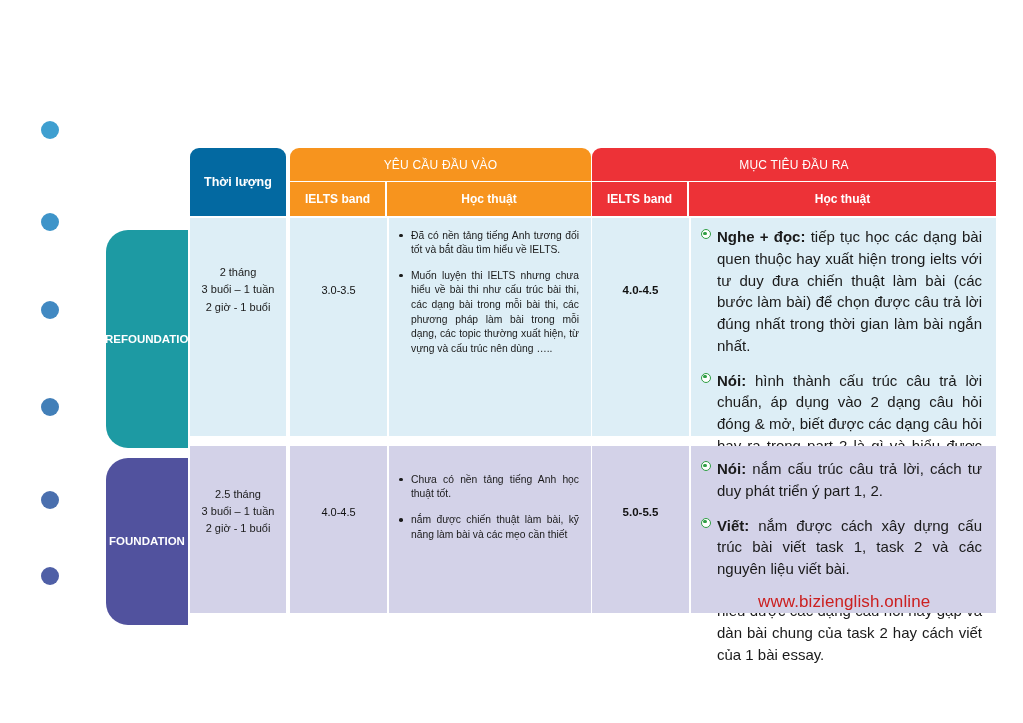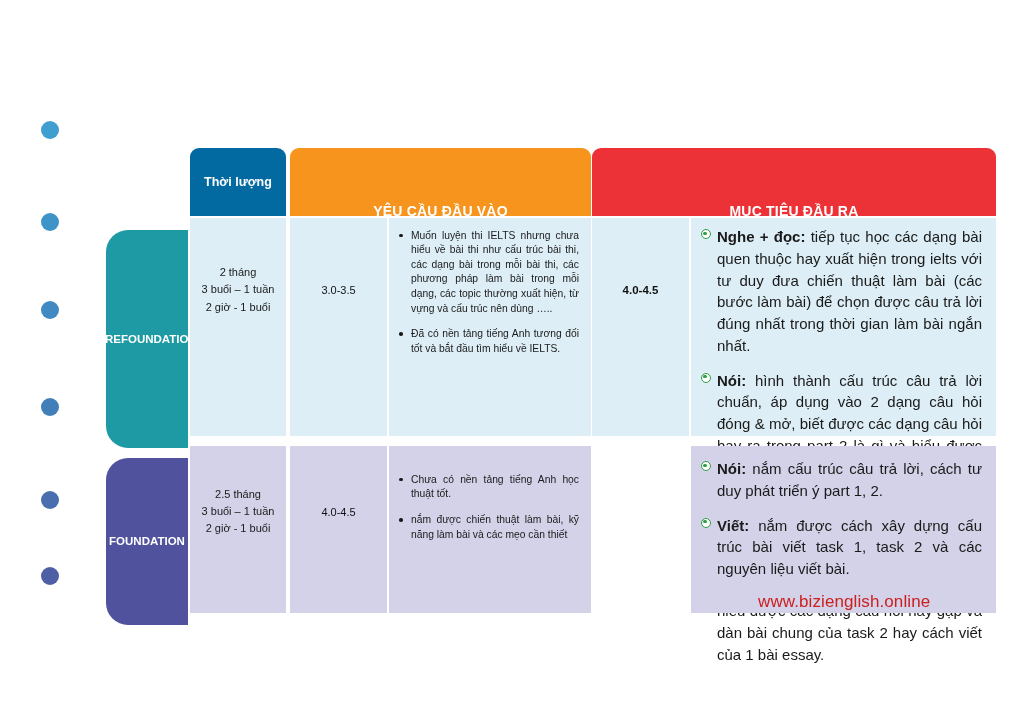--- a/index.html
+++ b/index.html
@@ -34,21 +34,21 @@
   .hdr-group {
     position: absolute; top: 0; height: 68px;
     border-radius: 9px 9px 0 0;
     overflow: hidden;
   }
   .hdr-group-in  { left: 184px; width: 301px; background: #f7941e; }
   .hdr-group-out { left: 486px; width: 404px; background: #ed3237; }
 
   .hdr-group-title {
     height: 33px; display: flex; align-items: center; justify-content: center;
-    color: #ffffff; font-weight: bold; font-size: 14px; letter-spacing: .2px; margin-top: 46px;
+    color: #ffffff; font-weight: normal; font-size: 12px; letter-spacing: .2px;
   }
   .hdr-sub {
     height: 35px; display: flex;
     border-top: 1.5px solid #ffffff;
   }
   .hdr-sub-cell {
     display: flex; align-items: center; justify-content: center;
     color: #ffffff; font-weight: bold; font-size: 12px;
   }
   .hdr-group-in  .hdr-sub-cell.band { width: 97px; border-right: 2px solid #ffffff; }
@@ -201,22 +201,22 @@
         </div>
       </div>
 
       <div class="cell c-band-in">
         <div class="band-txt">3.0-3.5</div>
       </div>
 
       <div class="cell c-acad-in">
         <div class="acad-in-inner">
           <ul class="bullets">
+            <li>Đã có nền tảng tiếng Anh tương đối tốt và bắt đầu tìm hiểu về IELTS.</li>
             <li>Muốn luyện thi IELTS nhưng chưa hiểu về bài thi như cấu trúc bài thi, các dạng bài trong mỗi bài thi, các phương pháp làm bài trong mỗi dạng, các topic thường xuất hiện, từ vựng và cấu trúc nên dùng …..</li>
-            <li>Đã có nền tảng tiếng Anh tương đối tốt và bắt đầu tìm hiểu về IELTS.</li>
           </ul>
         </div>
       </div>
 
       <div class="cell c-band-out">
         <div class="band-txt bold">4.0-4.5</div>
       </div>
 
       <div class="cell c-acad-out">
         <div class="goals-inner">
@@ -256,20 +256,23 @@
 
       <div class="cell c-acad-in">
         <div class="acad-in-inner">
           <ul class="bullets">
             <li>Chưa có nền tảng tiếng Anh học thuật tốt.</li>
             <li>nắm được chiến thuật làm bài, kỹ năng làm bài và các mẹo cần thiết</li>
           </ul>
         </div>
       </div>
 
+      <div class="cell c-band-out">
+        <div class="band-txt bold">5.0-5.5</div>
+      </div>
 
       <div class="cell c-acad-out">
         <div class="goals-inner">
           <ul class="goals">
             <li>
               <span class="goal-label">Nói:</span><span> nắm cấu trúc câu trả lời, cách tư duy phát triển ý part 1, 2.</span>
             </li>
             <li>
               <span class="goal-label">Viết:</span><span> nắm được cách xây dựng cấu trúc bài viết task 1, task 2 và các nguyên liệu viết bài.</span>
             </li>

